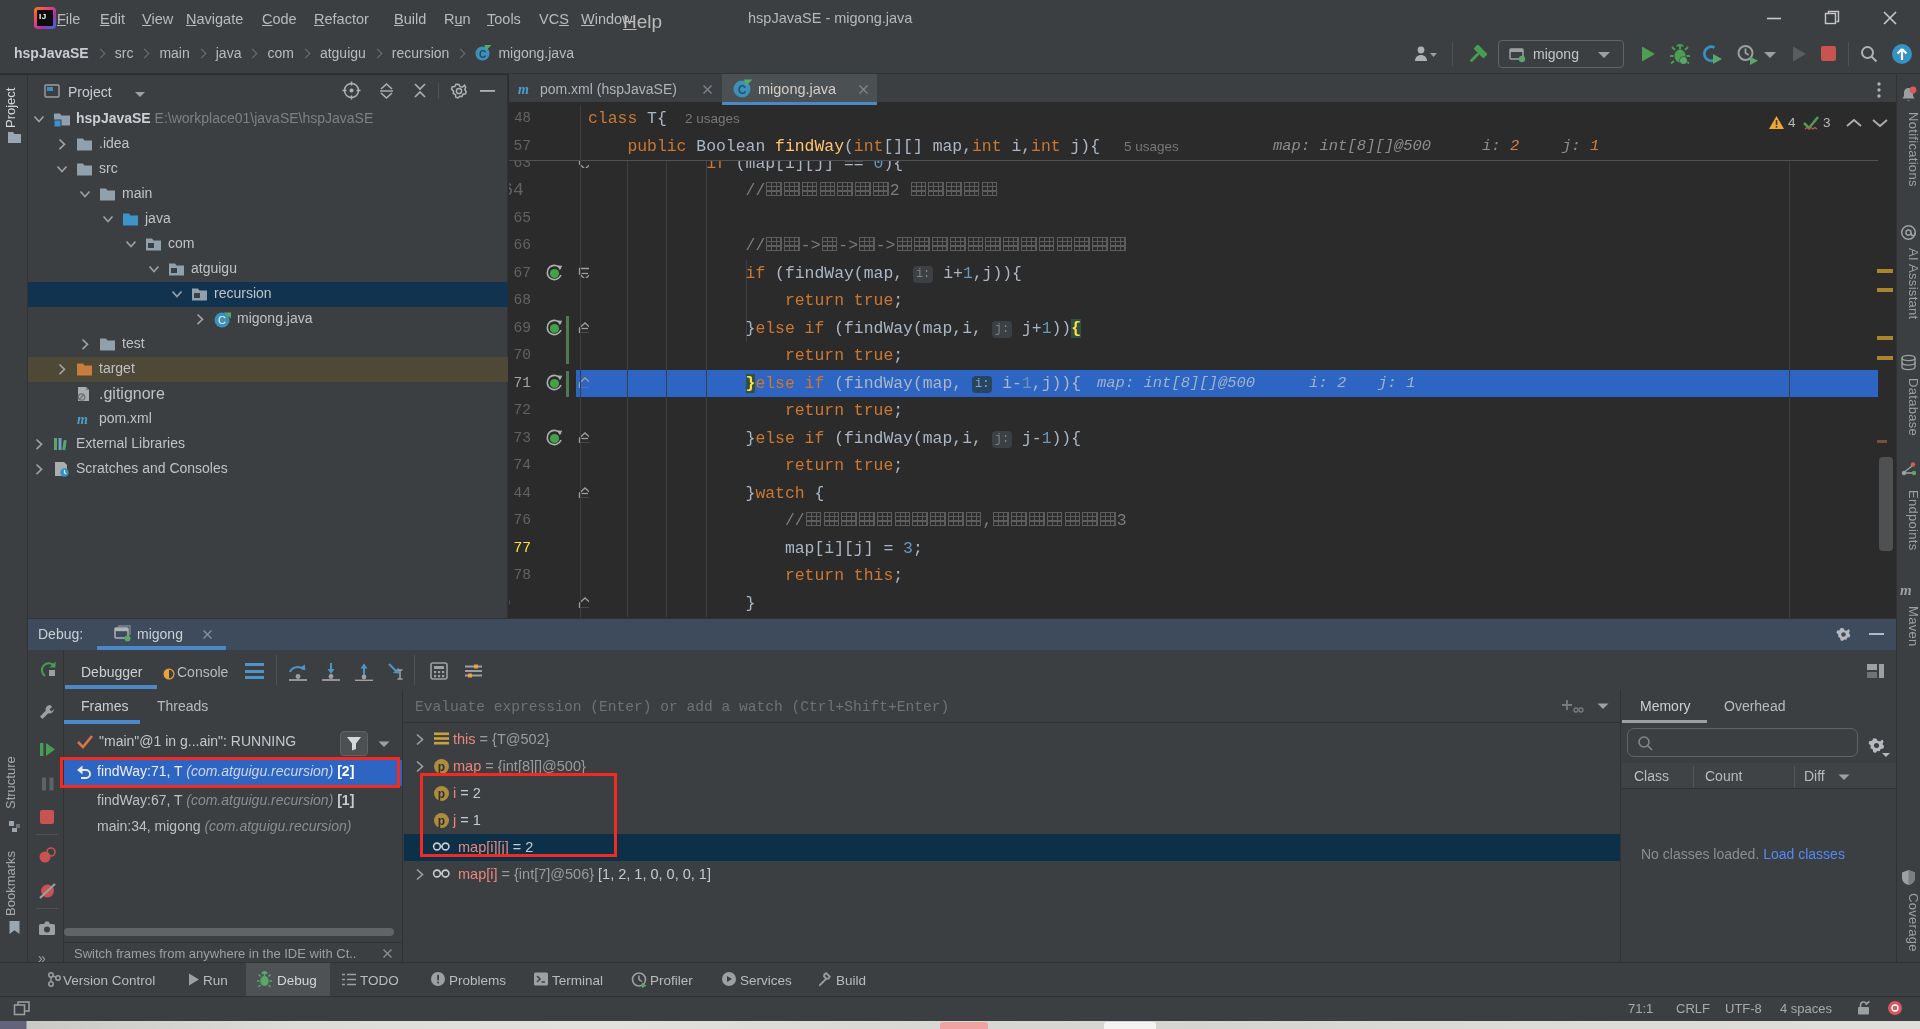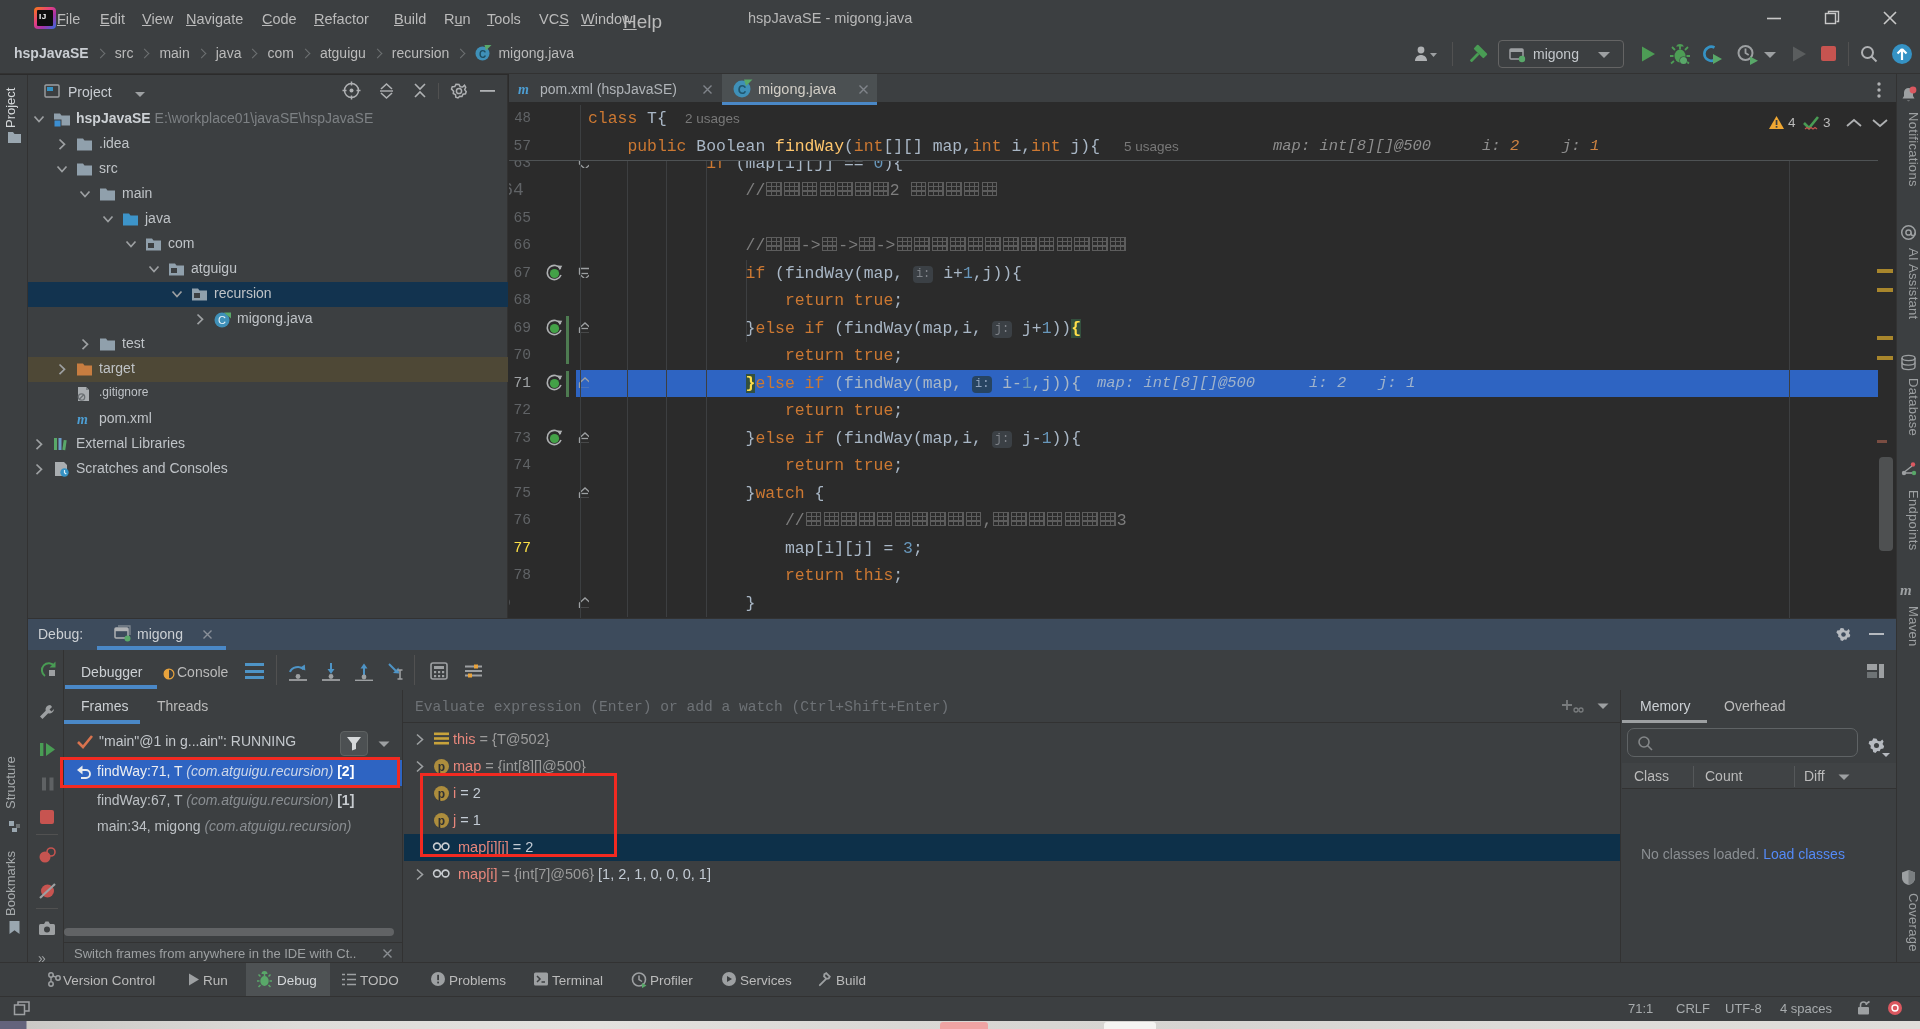--- a/index.html
+++ b/index.html
@@ -244,21 +244,21 @@
 <svg class="a" style="left:76px;top:361px" width="17" height="15">
     <path d="M1 2.5h6l1.5 2H16v10H1z" fill="#c77d40"></path>
   </svg>
 <div class="a" style="left:99px;top:360px;font-size:14px;color:#bfc3c7;white-space:nowrap">target</div>
 <svg class="a" style="left:76px;top:386px" width="15" height="16">
     <path d="M2 1h8l3 3v11H2z" fill="#a9adb0"></path>
     <path d="M10 1l3 3h-3z" fill="#7c8184"></path>
     <circle cx="5.5" cy="11" r="3.2" fill="none" stroke="#6b7073" stroke-width="1.3"></circle>
     <path d="M3.3 13.2l4.4-4.4" stroke="#6b7073" stroke-width="1.3"></path>
   </svg>
-<div class="a" style="left:99px;top:385px;font-size:12px;color:#bfc3c7;white-space:nowrap">.gitignore</div>
+<div class="a" style="left:99px;top:385px;font-size:16px;color:#bfc3c7;white-space:nowrap">.gitignore</div>
 <svg class="a" style="left:76px;top:411px" width="16" height="16">
     <text x="1" y="13" font-size="14" font-weight="bold" font-style="italic" fill="#4d9fd4" font-family="Liberation Serif">m</text>
   </svg>
 <div class="a" style="left:99px;top:410px;font-size:14px;color:#bfc3c7;white-space:nowrap">pom.xml</div>
 <svg class="a" style="left:35px;top:438px" width="9" height="13">
     <path d="M1.5 1.5l5 4.8-5 4.8" fill="none" stroke="#9da0a2" stroke-width="1.7"></path>
   </svg>
 <svg class="a" style="left:53px;top:436px" width="17" height="15">
     <rect x="1" y="2" width="3" height="12" fill="#59a869"></rect>
     <rect x="5.5" y="2" width="3" height="12" fill="#6e9ec9"></rect>
@@ -325,21 +325,21 @@
 <div class="a mono" style="left:-14px;top:43.5px;width:36px;text-align:right;font-size:14.6px;line-height:27.5px;color:#606366">65</div>
 <div class="a mono" style="left:-14px;top:71.0px;width:36px;text-align:right;font-size:14.6px;line-height:27.5px;color:#606366">66</div>
 <div class="a mono" style="left:-14px;top:98.5px;width:36px;text-align:right;font-size:14.6px;line-height:27.5px;color:#606366">67</div>
 <div class="a mono" style="left:-14px;top:126.0px;width:36px;text-align:right;font-size:14.6px;line-height:27.5px;color:#606366">68</div>
 <div class="a mono" style="left:-14px;top:153.5px;width:36px;text-align:right;font-size:14.6px;line-height:27.5px;color:#606366">69</div>
 <div class="a mono" style="left:-14px;top:181.0px;width:36px;text-align:right;font-size:14.6px;line-height:27.5px;color:#606366">70</div>
 <div class="a mono" style="left:-14px;top:208.5px;width:36px;text-align:right;font-size:14.6px;line-height:27.5px;color:#a0a3a6">71</div>
 <div class="a mono" style="left:-14px;top:236.0px;width:36px;text-align:right;font-size:14.6px;line-height:27.5px;color:#606366">72</div>
 <div class="a mono" style="left:-14px;top:263.5px;width:36px;text-align:right;font-size:14.6px;line-height:27.5px;color:#606366">73</div>
 <div class="a mono" style="left:-14px;top:291.0px;width:36px;text-align:right;font-size:14.6px;line-height:27.5px;color:#606366">74</div>
-<div class="a mono" style="left:-14px;top:318.5px;width:36px;text-align:right;font-size:14.6px;line-height:27.5px;color:#606366">75</div>
+<div class="a mono" style="left:-14px;top:318.5px;width:36px;text-align:right;font-size:14.6px;line-height:27.5px;color:#606366">44</div>
 <div class="a mono" style="left:-14px;top:346.0px;width:36px;text-align:right;font-size:14.6px;line-height:27.5px;color:#606366">76</div>
 <div class="a mono" style="left:-14px;top:373.5px;width:36px;text-align:right;font-size:14.6px;line-height:27.5px;color:#fde047">77</div>
 <div class="a mono" style="left:-14px;top:401.0px;width:36px;text-align:right;font-size:14.6px;line-height:27.5px;color:#606366">78</div>
 <div class="a mono" style="left:-14px;top:428.5px;width:36px;text-align:left;font-size:13px;line-height:27.5px;color:#606366">79</div>
 <svg class="a" style="left:36px;top:103.25px" width="19" height="19">
       <circle cx="9.5" cy="9.5" r="4.6" fill="#43a147"></circle>
       <path d="M15.6 5.1A7.1 7.1 0 1016 11" fill="none" stroke="#aeb0b2" stroke-width="1.6"></path>
       <path d="M12.3 1.6l5 .2-2.5 4.3z" fill="#aeb0b2"></path>
     </svg>
 <svg class="a" style="left:36px;top:158.25px" width="19" height="19">

